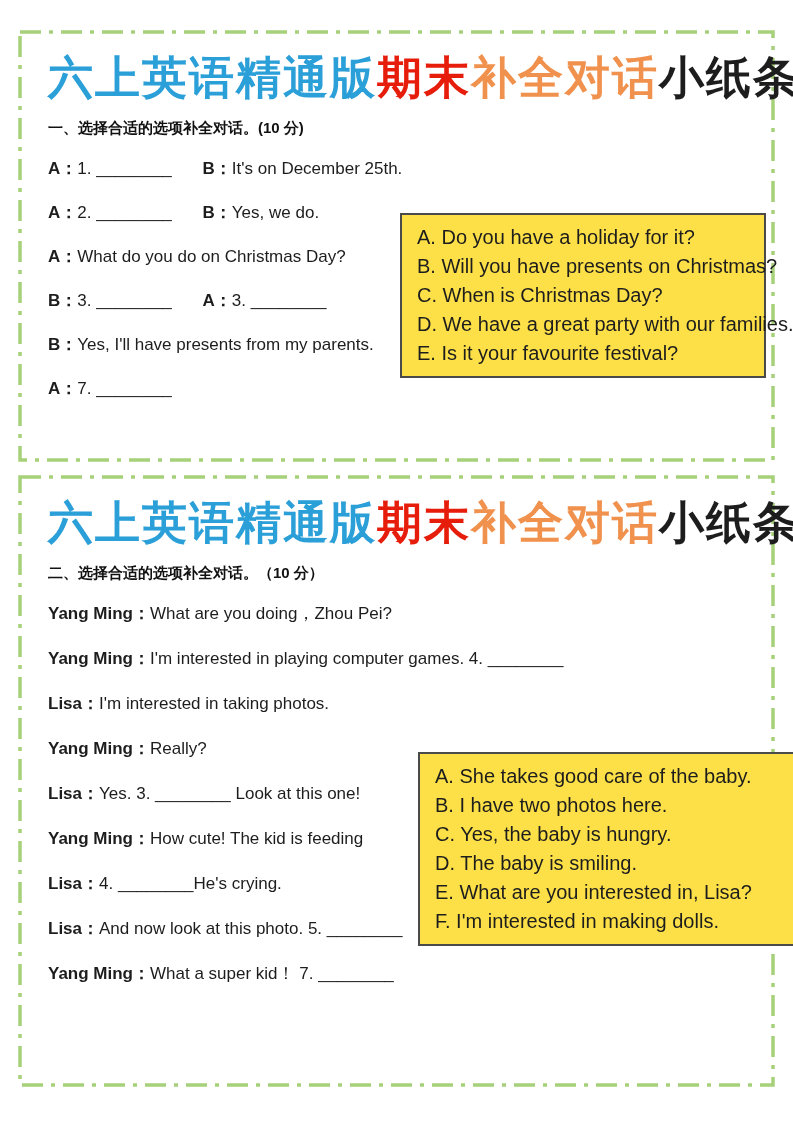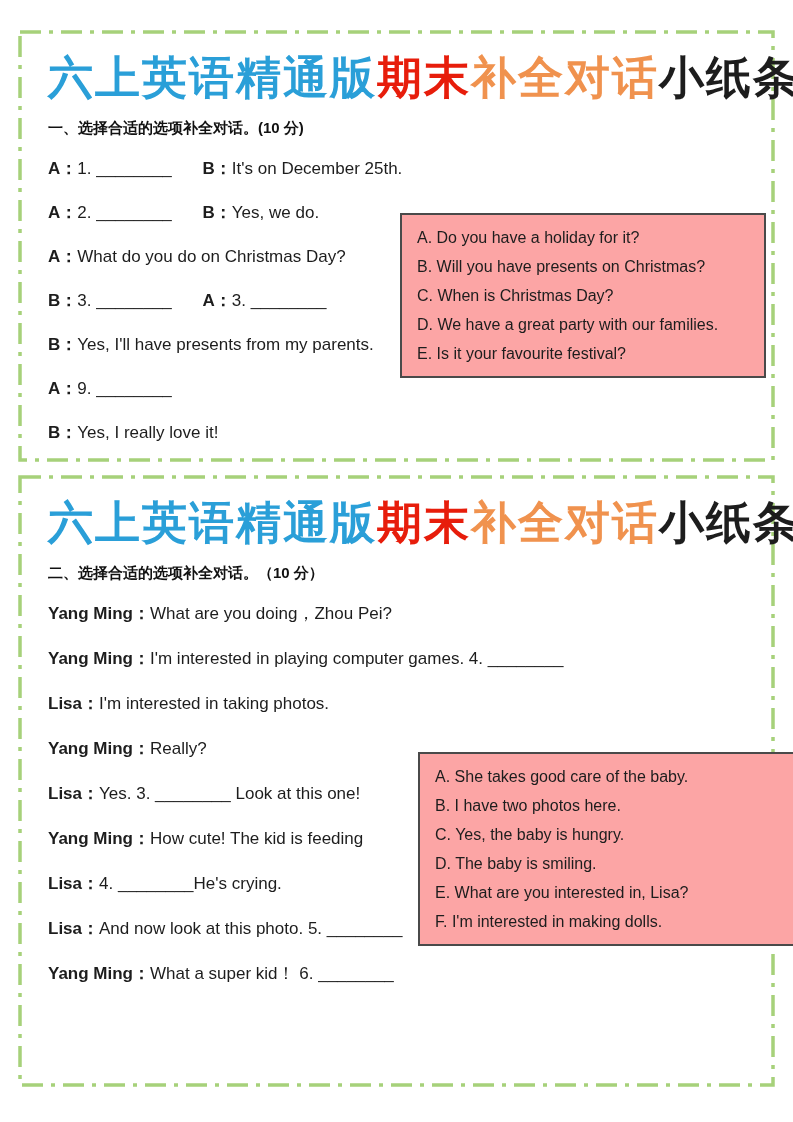--- a/index.html
+++ b/index.html
@@ -53,23 +53,23 @@
     margin-bottom: 25px;
     white-space: nowrap;
   }
   .sheet-2 .dline { margin-bottom: 26px; }
   .sp { font-weight: bold; }
   .pair2 { margin-left: 26px; }
   .indent { padding-left: 118px; }
   .options-box {
     position: absolute;
     border: 2px solid #4a4a4a;
-    background: #fca5a5;
+    background: #fde047;
     padding: 8px 15px;
-    font-size: 16px;
+    font-size: 20px;
     line-height: 29px;
     z-index: 2;
     white-space: nowrap;
   }
   .options-box-1 { left: 382px; top: 183px; width: 366px; }
   .options-box-2 { left: 400px; top: 277px; width: 416px; }
 </style>
 </head>
 <body>
 
@@ -94,24 +94,21 @@
         <span class="pair"><span class="sp">A：</span><span>What do you do on Christmas Day?</span></span>
       </div>
       <div class="dline">
         <span class="pair"><span class="sp">B：</span><span>3. ________</span></span>
         <span class="pair pair2"><span class="sp">A：</span><span>3. ________</span></span>
       </div>
       <div class="dline">
         <span class="pair"><span class="sp">B：</span><span>Yes, I'll have presents from my parents.</span></span>
       </div>
       <div class="dline">
-        <span class="pair"><span class="sp">A：</span><span>9. ________</span></span>
-      </div>
-      <div class="dline">
-        <span class="pair"><span class="sp">B：</span><span>Yes, I really love  it!</span></span>
+        <span class="pair"><span class="sp">A：</span><span>7. ________</span></span>
       </div>
     </div>
   </div>
 
   <div class="options-box options-box-1">
     <div>A. Do you have a holiday for it?</div>
     <div>B. Will you have presents on Christmas?</div>
     <div>C. When is Christmas Day?</div>
     <div>D. We have a great party with our families.</div>
     <div>E. Is it your favourite festival?</div>
@@ -128,21 +125,21 @@
 
     <div class="dialogue">
       <div class="dline"><span class="sp">Yang Ming：</span><span>What are you doing，Zhou Pei?</span></div>
       <div class="dline"><span class="sp">Yang Ming：</span><span>I'm interested in playing computer games. 4. ________</span></div>
       <div class="dline"><span class="sp">Lisa：</span><span>I'm interested in taking photos.</span></div>
       <div class="dline"><span class="sp">Yang Ming：</span><span>Really?</span></div>
       <div class="dline"><span class="sp">Lisa：</span><span>Yes.  3. ________ Look at this one!</span></div>
       <div class="dline"><span class="sp">Yang Ming：</span><span>How cute! The kid is feeding</span></div>
       <div class="dline"><span class="sp">Lisa：</span><span>4. ________He's crying.</span></div>
       <div class="dline"><span class="sp">Lisa：</span><span>And now look at this photo. 5. ________</span></div>
-      <div class="dline"><span class="sp">Yang Ming：</span><span>What a super kid！ 6. ________</span></div>
+      <div class="dline"><span class="sp">Yang Ming：</span><span>What a super kid！ 7. ________</span></div>
     </div>
   </div>
 
   <div class="options-box options-box-2">
     <div>A. She takes good care of the baby.</div>
     <div>B. I have two photos here.</div>
     <div>C. Yes, the baby is hungry.</div>
     <div>D. The baby is smiling.</div>
     <div>E. What are you interested in, Lisa?</div>
     <div>F. I'm interested in making dolls.</div>

